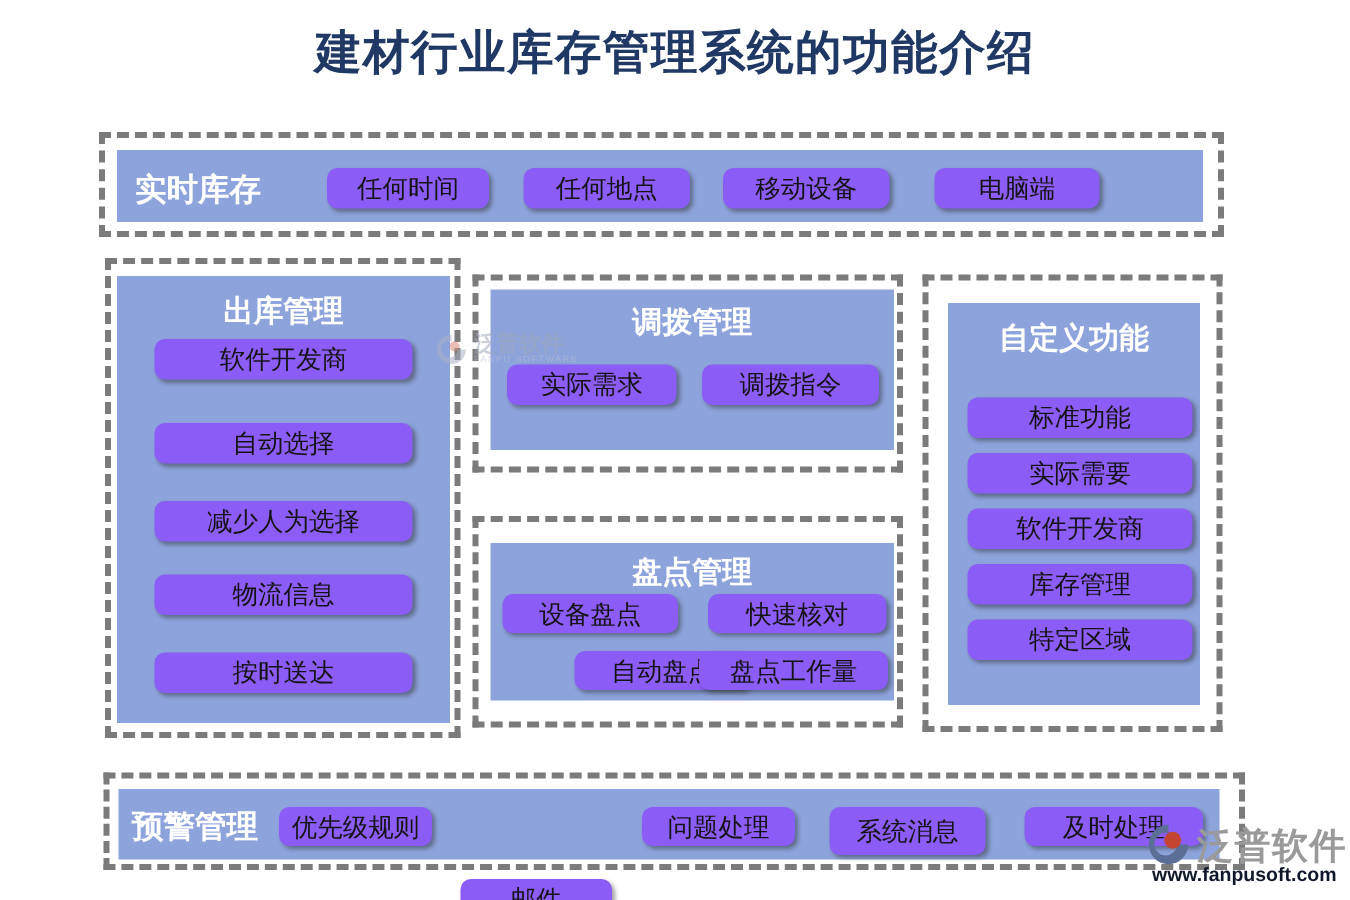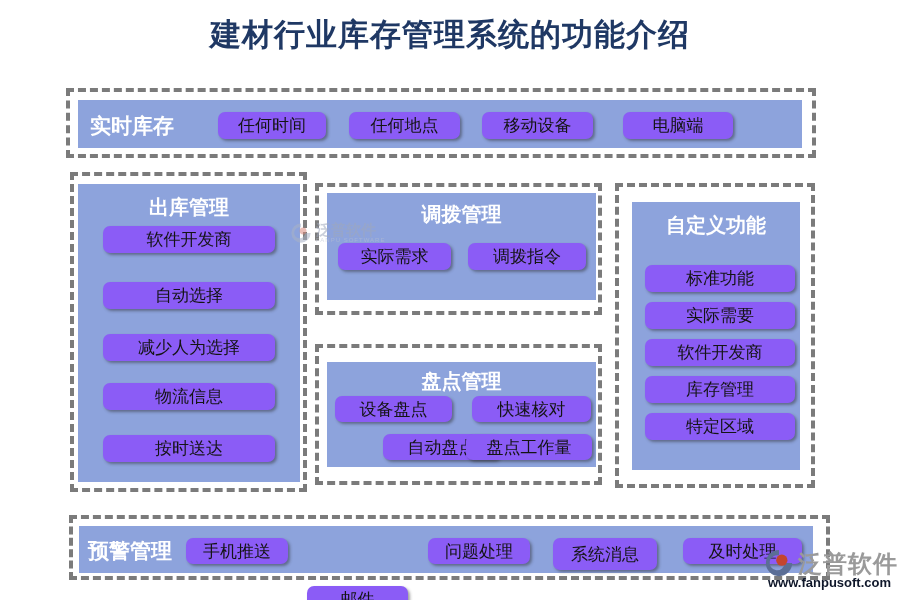--- a/index.html
+++ b/index.html
@@ -96,21 +96,21 @@
 <div class="panel-title" style="left:632px;top:212px;width:168px;">自定义功能</div>
 <div class="btn" style="left:645px;top:265px;width:150px;">标准功能</div>
 <div class="btn" style="left:645px;top:302px;width:150px;">实际需要</div>
 <div class="btn" style="left:645px;top:339px;width:150px;">软件开发商</div>
 <div class="btn" style="left:645px;top:376px;width:150px;">库存管理</div>
 <div class="btn" style="left:645px;top:413px;width:150px;">特定区域</div>
 
 <div class="dashed" style="left:69px;top:515px;width:761px;height:65px;"></div>
 <div class="panel" style="left:79px;top:526px;width:734px;height:47px;"></div>
 <div class="side-label" style="left:88px;top:537px;">预警管理</div>
-<div class="btn" style="left:186px;top:538px;width:102px;height:26px;">手机推送</div>
+<div class="btn" style="left:186px;top:538px;width:102px;height:26px;">优先级规则</div>
 <div class="btn" style="left:307px;top:538px;width:101px;height:26px;margin-top:48px;">邮件</div>
 <div class="btn" style="left:428px;top:538px;width:102px;height:26px;">问题处理</div>
 <div class="btn" style="left:553px;top:538px;width:104px;height:32px;">系统消息</div>
 <div class="btn" style="left:683px;top:538px;width:119px;height:26px;">及时处理</div>
 
 <div class="watermark">
   <span style="margin-right:4px;">
     <svg class="swirl" width="22" height="22" viewBox="0 0 32 32">
       <path d="M16 2 A14 14 0 1 0 30 16 L22 16 A8 8 0 1 1 16 8 Z" fill="#a9b2c6"></path>
       <circle cx="19" cy="13" r="5" fill="#d98a7e"></circle>

